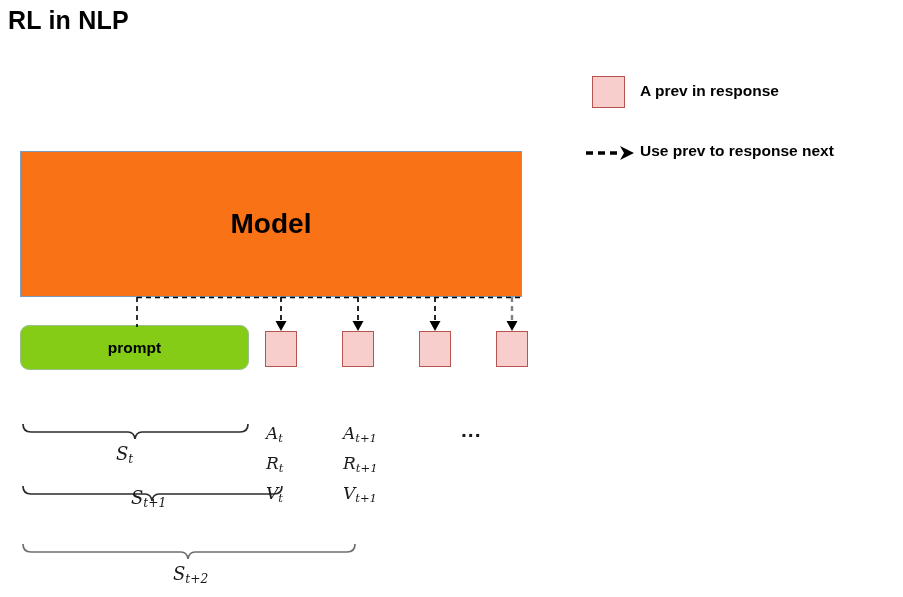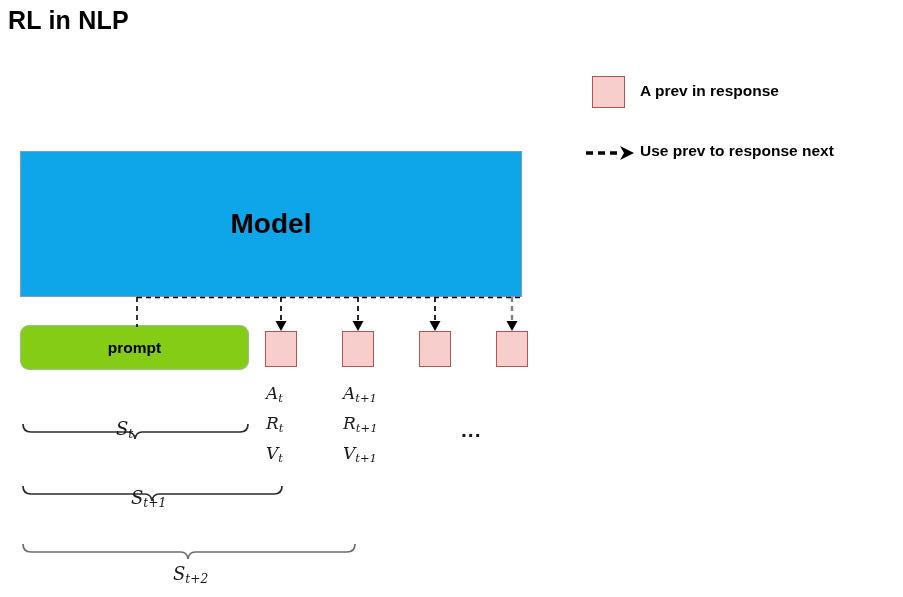--- a/index.html
+++ b/index.html
@@ -79,21 +79,21 @@
   #legend-row-token .legend-label { left: 56px; top: 14px; }
   #legend-row-arrow .legend-label { left: 56px; top: 6px; }
 
   
   #model-box {
     position: absolute;
     left: 20px;
     top: 151px;
     width: 502px;
     height: 146px;
-    background: #0ea5e9;
+    background: #f97316;
     border: 1.4px solid #7a9cc0;
     box-sizing: border-box;
     padding-left: 24px;
   }
   #model-label {
     position: absolute;
     left: 0;
     top: 0;
     width: 100%;
     height: 100%;
@@ -156,20 +156,21 @@
     font-size: 0.68em;
     font-style: italic;
     vertical-align: -0.28em;
     letter-spacing: 0;
   }
   .math .sub .op { font-style: normal; }
 
   .token-math-col {
     position: absolute;
     width: 70px;
+    margin-top: 40px;
   }
   .token-math-col .math {
     position: relative;
     display: block;
     font-size: 17px;
     line-height: 25px;
     left: 0;
   }
 
   #ellipsis {
@@ -273,17 +274,17 @@
   </div>
 
   <div class="token-math-col" style="left:343px; top:381px">
     <span class="math">A<span class="sub">t<span class="op">+</span>1</span></span>
     <span class="math">R<span class="sub">t<span class="op">+</span>1</span></span>
     <span class="math">V<span class="sub">t<span class="op">+</span>1</span></span>
   </div>
 
   <div id="ellipsis">...</div>
 
-  <div class="math brace-label" style="left:116px; top:418px">S<span class="sub">t</span></div>
+  <div class="math brace-label" style="left:116px; top:443px">S<span class="sub">t</span></div>
   <div class="math brace-label" style="left:131px; top:487px">S<span class="sub">t<span class="op">+</span>1</span></div>
   <div class="math brace-label" style="left:173px; top:563px">S<span class="sub">t<span class="op">+</span>2</span></div>
 
 </div>
 
 </body></html>

